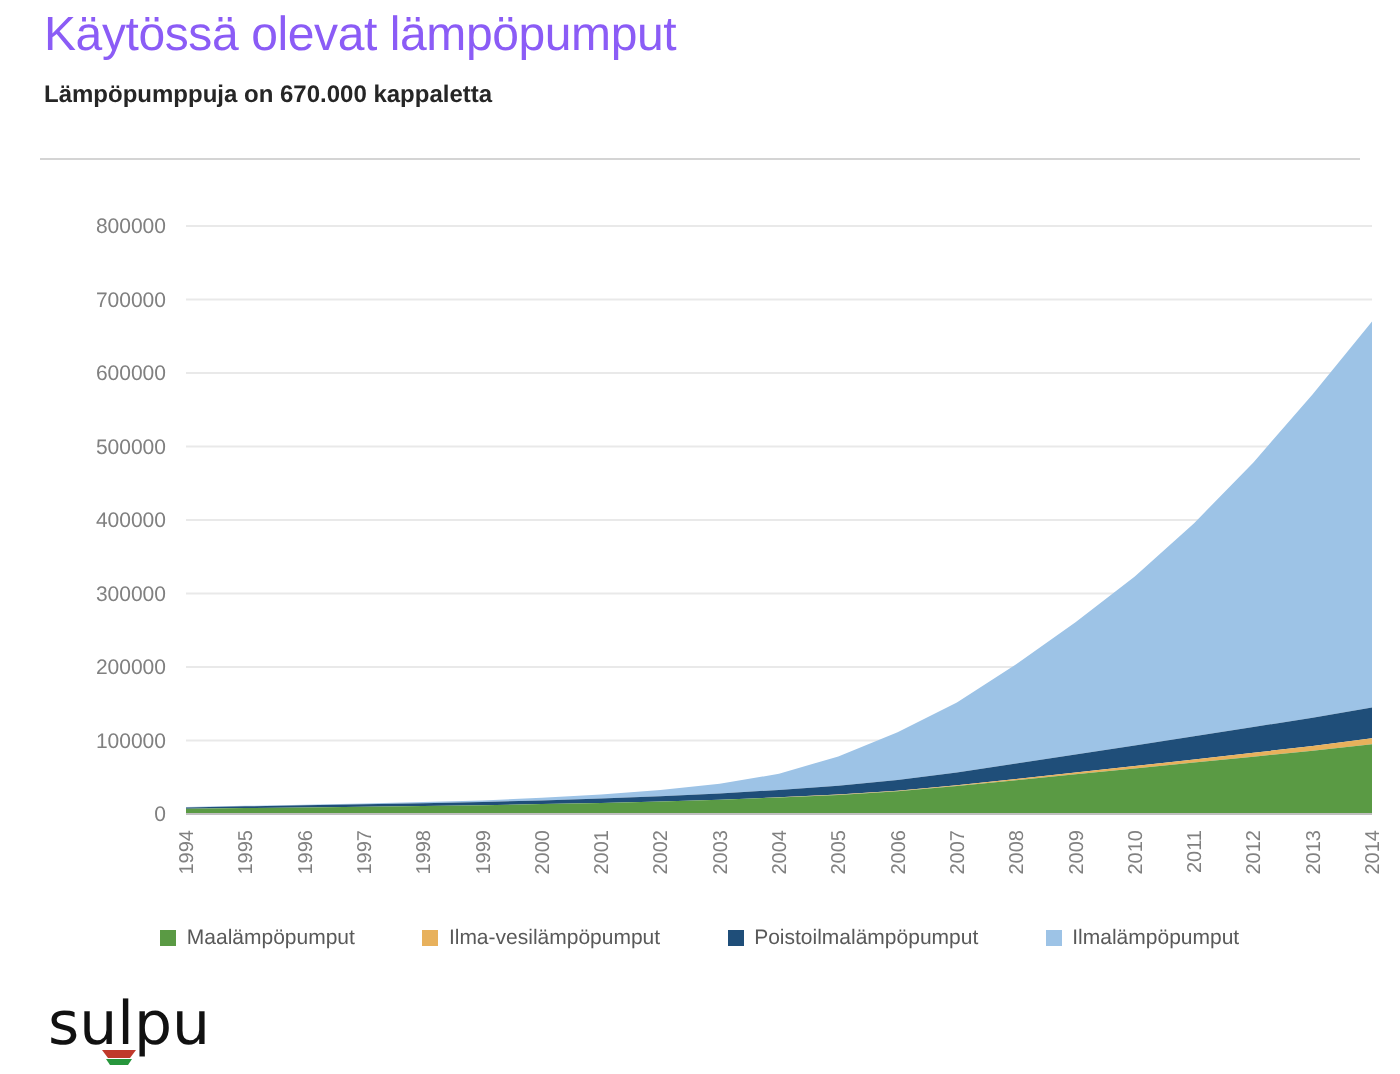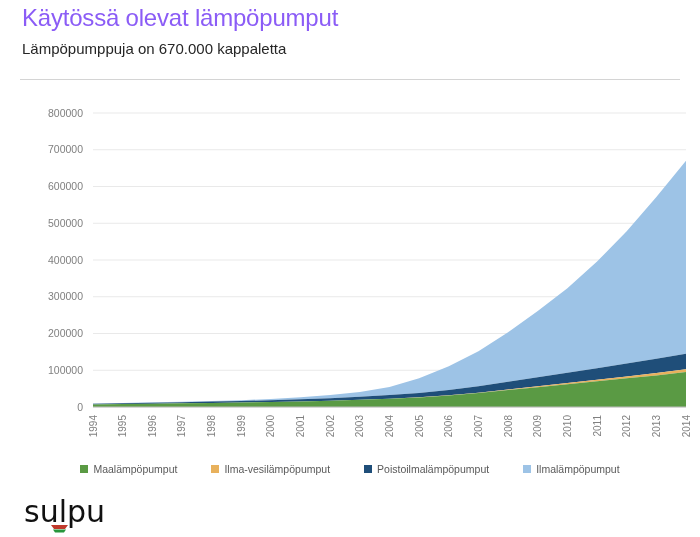--- a/index.html
+++ b/index.html
@@ -28,22 +28,22 @@
     font-size: 24px;
     font-weight: 400;
     color: #8b5cf6;
     letter-spacing: -0.2px;
     white-space: nowrap;
   }
   .subtitle {
     position: absolute;
     left: 22px;
     top: 40px;
-    font-size: 15px;
-    font-weight: 400;
+    font-size: 12px;
+    font-weight: 700;
     color: #262626;
     white-space: nowrap;
   }
   .divider {
     position: absolute;
     left: 20px;
     top: 79px;
     width: 660px;
     height: 1px;
     background: #d4d4d4;

